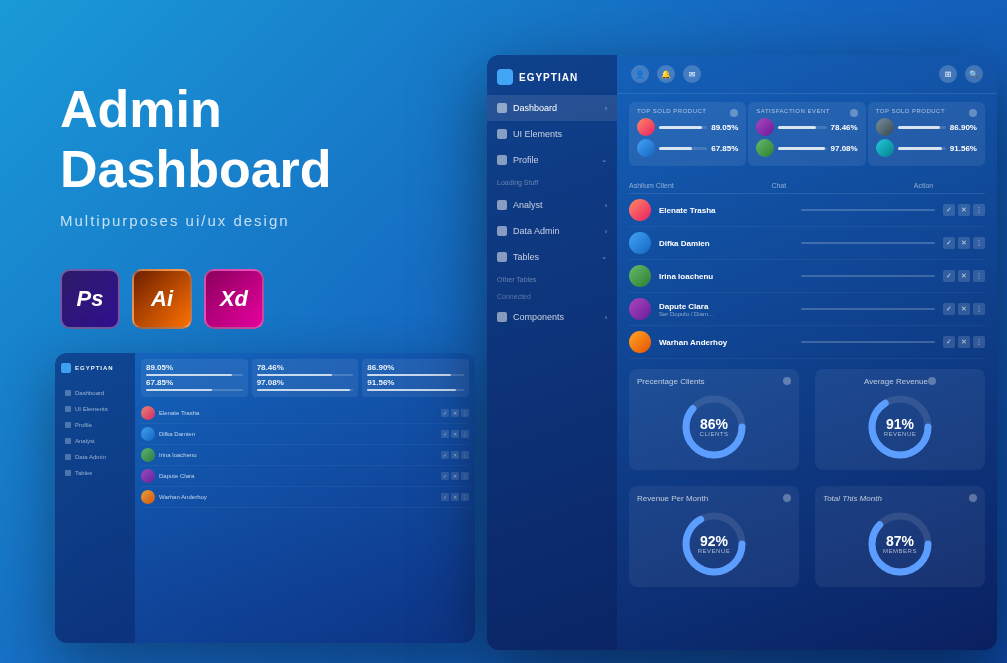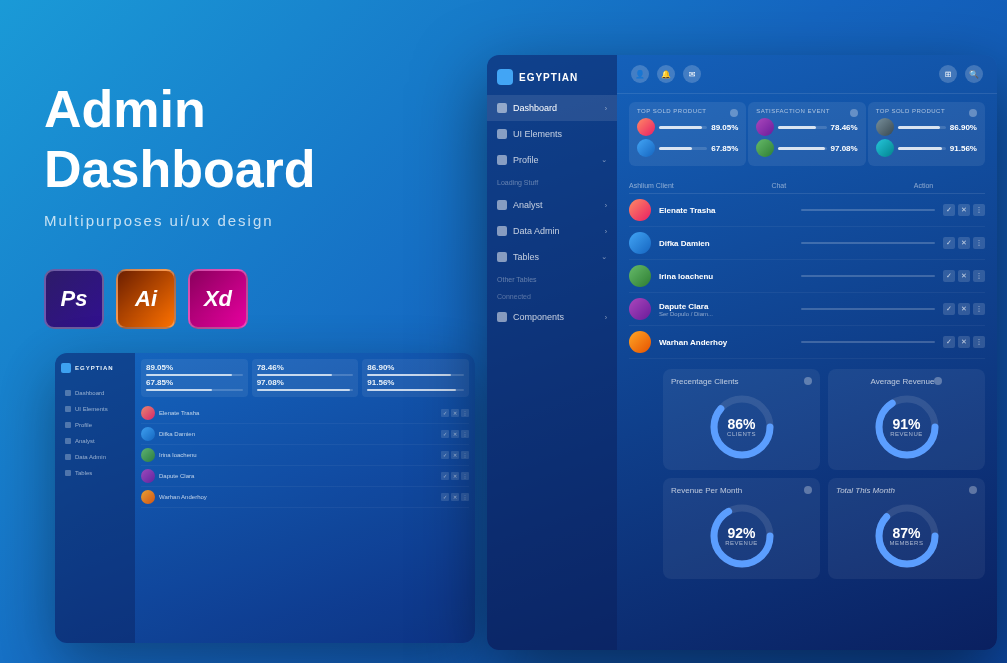--- a/index.html
+++ b/index.html
@@ -8,21 +8,21 @@
       height: 663px;
       background: linear-gradient(135deg, #1a9ad7 0%, #1565c0 50%, #0d47a1 100%);
       font-family: 'Segoe UI', Arial, sans-serif;
       overflow: hidden;
       position: relative;
     }
 
     
     .left-section {
       position: absolute;
-      left: 44px;
+      left: 60px;
       top: 80px;
       width: 380px;
     }
     .admin-title {
       font-size: 52px;
       font-weight: 700;
       color: #fff;
       line-height: 1.15;
       margin-bottom: 12px;
     }
@@ -290,22 +290,21 @@
       justify-content: center;
       font-size: 7px;
       color: rgba(255,255,255,0.7);
     }
 
     
     .charts-section {
       display: flex;
       flex-wrap: wrap;
       padding: 6px 12px;
-      gap: 8px;
-      margin-left: 34px;
+      gap: 16px;
     }
     .chart-box {
       flex: 1;
       min-width: 45%;
       background: rgba(255,255,255,0.06);
       border-radius: 8px;
       padding: 8px;
       text-align: center;
     }
     .chart-title {

